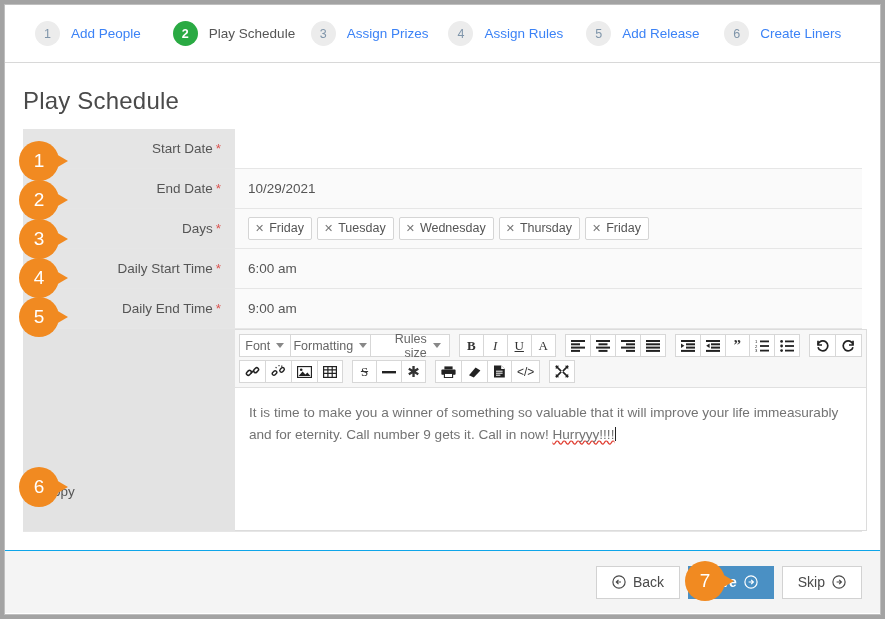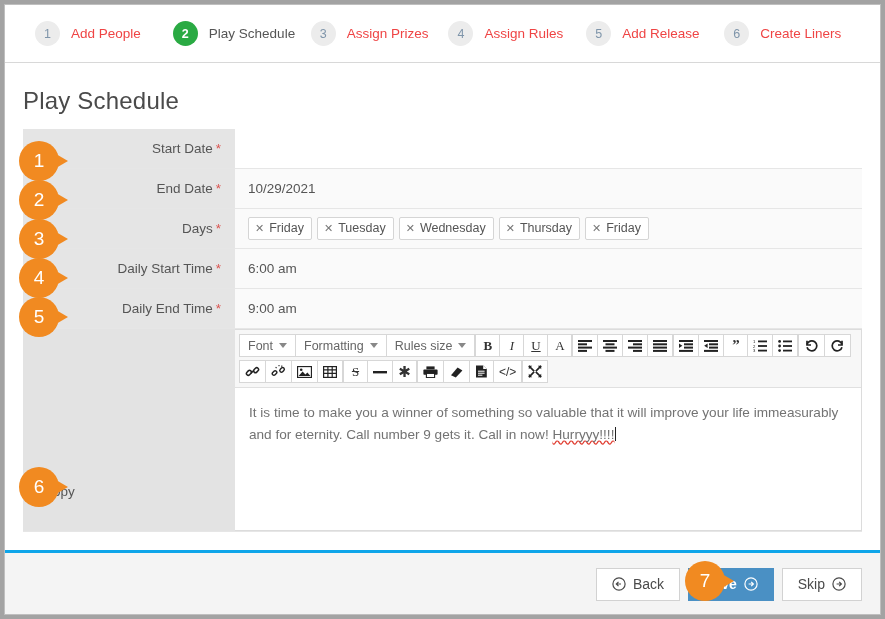--- a/index.html
+++ b/index.html
@@ -25,21 +25,21 @@
     background:#fff;
   }
   .step{display:flex;align-items:center;flex:1 1 0;min-width:0;}
   .step-circle{
     width:25px;height:25px;border-radius:50%;
     background:#ececec;color:#7f95aa;
     display:flex;align-items:center;justify-content:center;
     font-size:12.5px;flex:0 0 auto;
   }
   .step-label{
-    margin-left:11px;font-size:13.5px;color:#ef4444;white-space:nowrap;
+    margin-left:11px;font-size:13.5px;color:#3b82f6;white-space:nowrap;
   }
   .step.active .step-circle{background:#2aaa43;color:#fff;font-weight:bold;}
   .step.active .step-label{color:#555;}
 
   
   .content{padding:0 18px;position:relative;}
   .page-title{
     font-size:24px;color:#4a4a4a;font-weight:normal;
     margin:24px 0 14px 0;letter-spacing:.2px;
   }
@@ -83,21 +83,21 @@
   }
   .editor-label .lbl{
     position:absolute;left:0;right:14px;bottom:32px;
     text-align:left;font-size:13.5px;color:#555;
   }
   .editor-box{flex:1 1 auto;border:1px solid #dcdcdc;border-left:none;background:#fff;box-sizing:border-box;}
   .tb{
     background:#f7f7f7;border-bottom:1px solid #e0e0e0;
     padding:4px 4px;
   }
-  .tb-row{display:flex;align-items:center;gap:0;flex-wrap:nowrap;}
+  .tb-row{display:flex;align-items:center;gap:9px;flex-wrap:nowrap;text-align:right;}
   .tb-row + .tb-row{margin-top:3px;}
   .grp{display:flex;}
   .btn{
     min-width:25px;height:23px;padding:0 5px;
     border:1px solid #d7d7d7;background:#fff;
     display:flex;align-items:center;justify-content:center;
     font-size:13px;color:#333;box-sizing:border-box;
     margin-left:-1px;
   }
   .grp .btn:first-child{margin-left:0;}
@@ -117,21 +117,21 @@
     text-decoration:underline wavy #e03b2f;
     text-decoration-skip-ink:none;
   }
   .caret-bar{
     display:inline-block;width:1px;height:14px;background:#222;
     vertical-align:-2px;margin-left:1px;
   }
 
   
   .footer{
-    border-top:3px solid #0ea5e9;background:#f4f4f4;
+    border-top:1px solid #0ea5e9;background:#f4f4f4;
     height:62px;display:flex;align-items:center;justify-content:flex-end;
     padding-right:18px;gap:8px;position:relative;margin-top:18px;
   }
   .fbtn{
     border:1px solid #d2d2d2;background:#fff;color:#4a4a4a;
     height:33px;padding:0 15px;font-size:14px;
     display:flex;align-items:center;gap:7px;box-sizing:border-box;
   }
   .fbtn.primary{background:#4a90c4;border-color:#4a90c4;color:#fff;font-weight:bold;}
 

